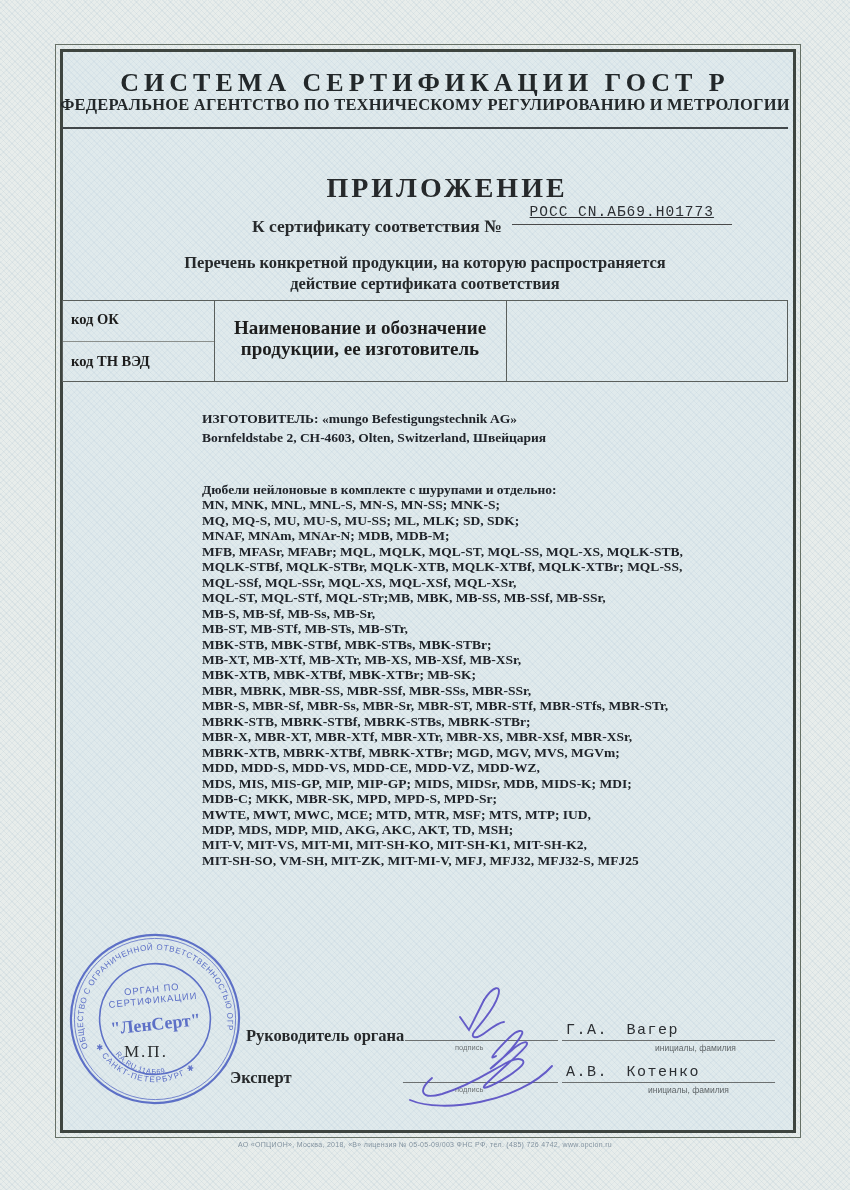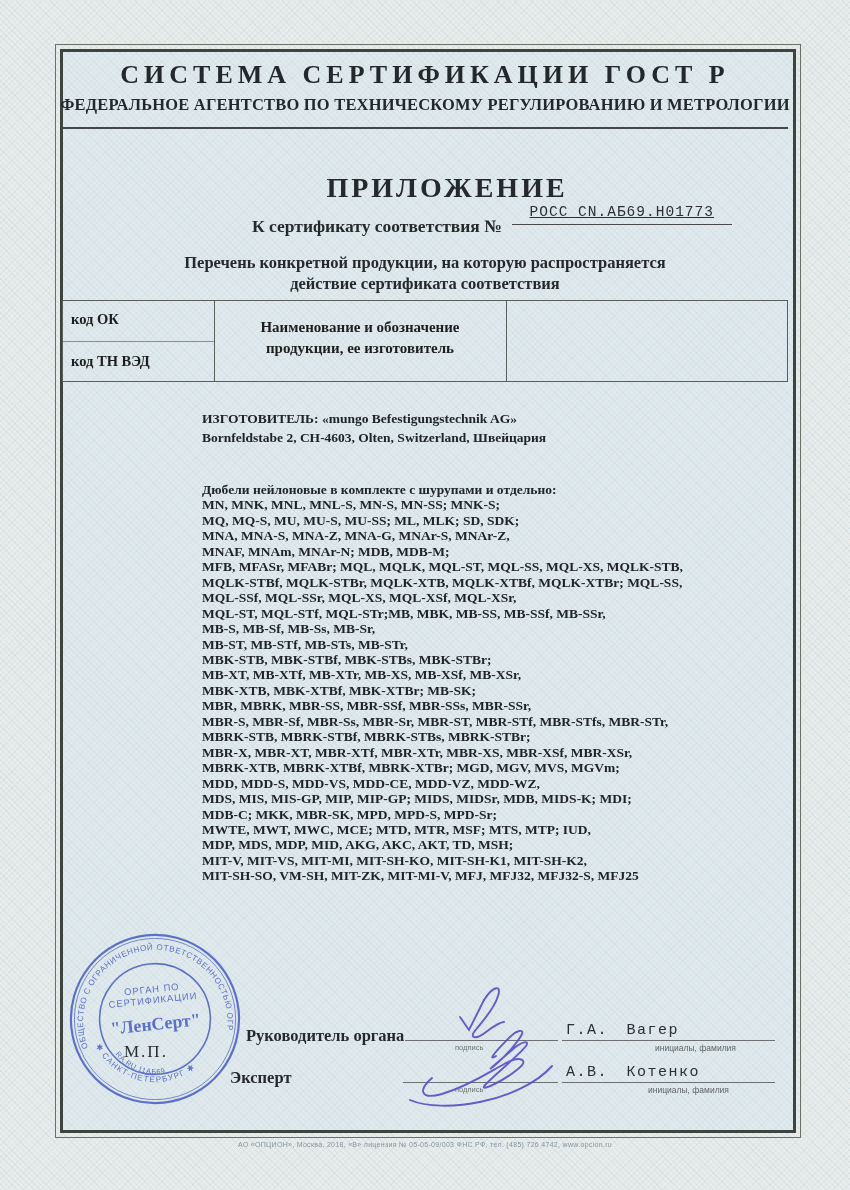--- a/index.html
+++ b/index.html
@@ -19,21 +19,21 @@
     border:1px solid #667066;
   }
   .cert-inner{
     position:absolute;left:4px;top:4px;right:4px;bottom:4px;
     border:3px solid #3e4540;
     background:rgba(205,228,240,0.28);
   }
   .abs{position:absolute;}
   .center{left:0;right:0;text-align:center;}
   .header-title{
-    top:60px;font-size:26px;font-weight:bold;letter-spacing:5px;color:#23282a;
+    top:68px;font-size:26px;font-weight:bold;letter-spacing:5px;color:#23282a;
   }
   .header-sub{
     top:95px;font-size:17px;font-weight:bold;letter-spacing:0.2px;color:#23282a;
     transform:scaleX(0.97);
   }
   .header-rule{
     top:127px;left:62px;width:726px;height:2px;background:#41474a;
   }
   .num-block{top:140px;right:72px;white-space:nowrap;}
   .num-sign{font-size:23px;color:#2b2b2b;vertical-align:middle;margin-right:14px;}
@@ -55,21 +55,21 @@
   .table{
     top:300px;left:62px;width:724px;height:80px;
     border:1.5px solid #5a5f5c;
   }
   .tv1{position:absolute;left:151px;top:0;bottom:0;width:1px;background:#5a5f5c;}
   .tv2{position:absolute;left:443px;top:0;bottom:0;width:1px;background:#5a5f5c;}
   .th-split{position:absolute;left:0;top:40px;width:151px;height:1px;background:#8a8f8c;}
   .cell-kod1{position:absolute;left:8px;top:10px;font-size:14.5px;font-weight:bold;}
   .cell-kod2{position:absolute;left:8px;top:52px;font-size:14.5px;font-weight:bold;}
   .cell-mid{position:absolute;left:151px;width:292px;top:16px;text-align:center;
-    font-size:15px;font-weight:bold;line-height:21px;white-space:pre-line;}
+    font-size:19px;font-weight:bold;line-height:21px;white-space:pre-line;}
   .cell-right{position:absolute;left:443px;right:0;top:14px;text-align:center;
     font-size:14.5px;font-weight:bold;line-height:21px;white-space:pre-line;}
   .manu{top:409px;left:202px;font-size:13.5px;font-weight:bold;line-height:19px;color:#20242a;}
   .products{top:482px;left:202px;font-size:13.5px;font-weight:bold;line-height:15.45px;color:#20242a;white-space:nowrap;}
   .stamp-wrap{left:66px;top:930px;width:178px;height:178px;transform:rotate(-6deg);opacity:0.88;}
   .mp-label{left:124px;top:1042px;font-size:17px;letter-spacing:2px;color:#2b2e30;}
   .role1{left:246px;top:1026px;font-size:16.5px;font-weight:bold;color:#26292b;}
   .role2{left:230px;top:1068px;font-size:16.5px;font-weight:bold;color:#26292b;}
   .sigline{height:1px;background:#6c7070;}
   .sigline1{left:405px;top:1040px;width:153px;}
@@ -129,21 +129,20 @@
   <div class="abs manu">
     <div>ИЗГОТОВИТЕЛЬ:   «mungo Befestigungstechnik AG»</div>
     <div>Bornfeldstabe 2, CH-4603, Olten, Switzerland, Швейцария</div>
   </div>
 
   <div class="abs products">
     <div>Дюбели нейлоновые в комплекте с шурупами и отдельно:</div>
     <div>
         <div>MN, MNK, MNL, MNL-S, MN-S, MN-SS; MNK-S;</div>
         <div>MQ, MQ-S, MU, MU-S, MU-SS; ML, MLK; SD, SDK;</div>
-        <div>MNA, MNA-S, MNA-Z, MNA-G, MNAr-S, MNAr-Z,</div>
         <div>MNAF, MNAm, MNAr-N; MDB, MDB-M;</div>
         <div>MFB, MFASr, MFABr; MQL, MQLK, MQL-ST, MQL-SS, MQL-XS, MQLK-STB,</div>
         <div>MQLK-STBf, MQLK-STBr, MQLK-XTB, MQLK-XTBf, MQLK-XTBr; MQL-SS,</div>
         <div>MQL-SSf, MQL-SSr, MQL-XS, MQL-XSf, MQL-XSr,</div>
         <div>MQL-ST, MQL-STf, MQL-STr;MB, MBK, MB-SS, MB-SSf, MB-SSr,</div>
         <div>MB-S, MB-Sf, MB-Ss, MB-Sr,</div>
         <div>MB-ST, MB-STf, MB-STs,  MB-STr,</div>
         <div>MBK-STB, MBK-STBf, MBK-STBs, MBK-STBr;</div>
         <div>MB-XT, MB-XTf, MB-XTr, MB-XS, MB-XSf, MB-XSr,</div>
         <div>MBK-XTB, MBK-XTBf, MBK-XTBr; MB-SK;</div>

